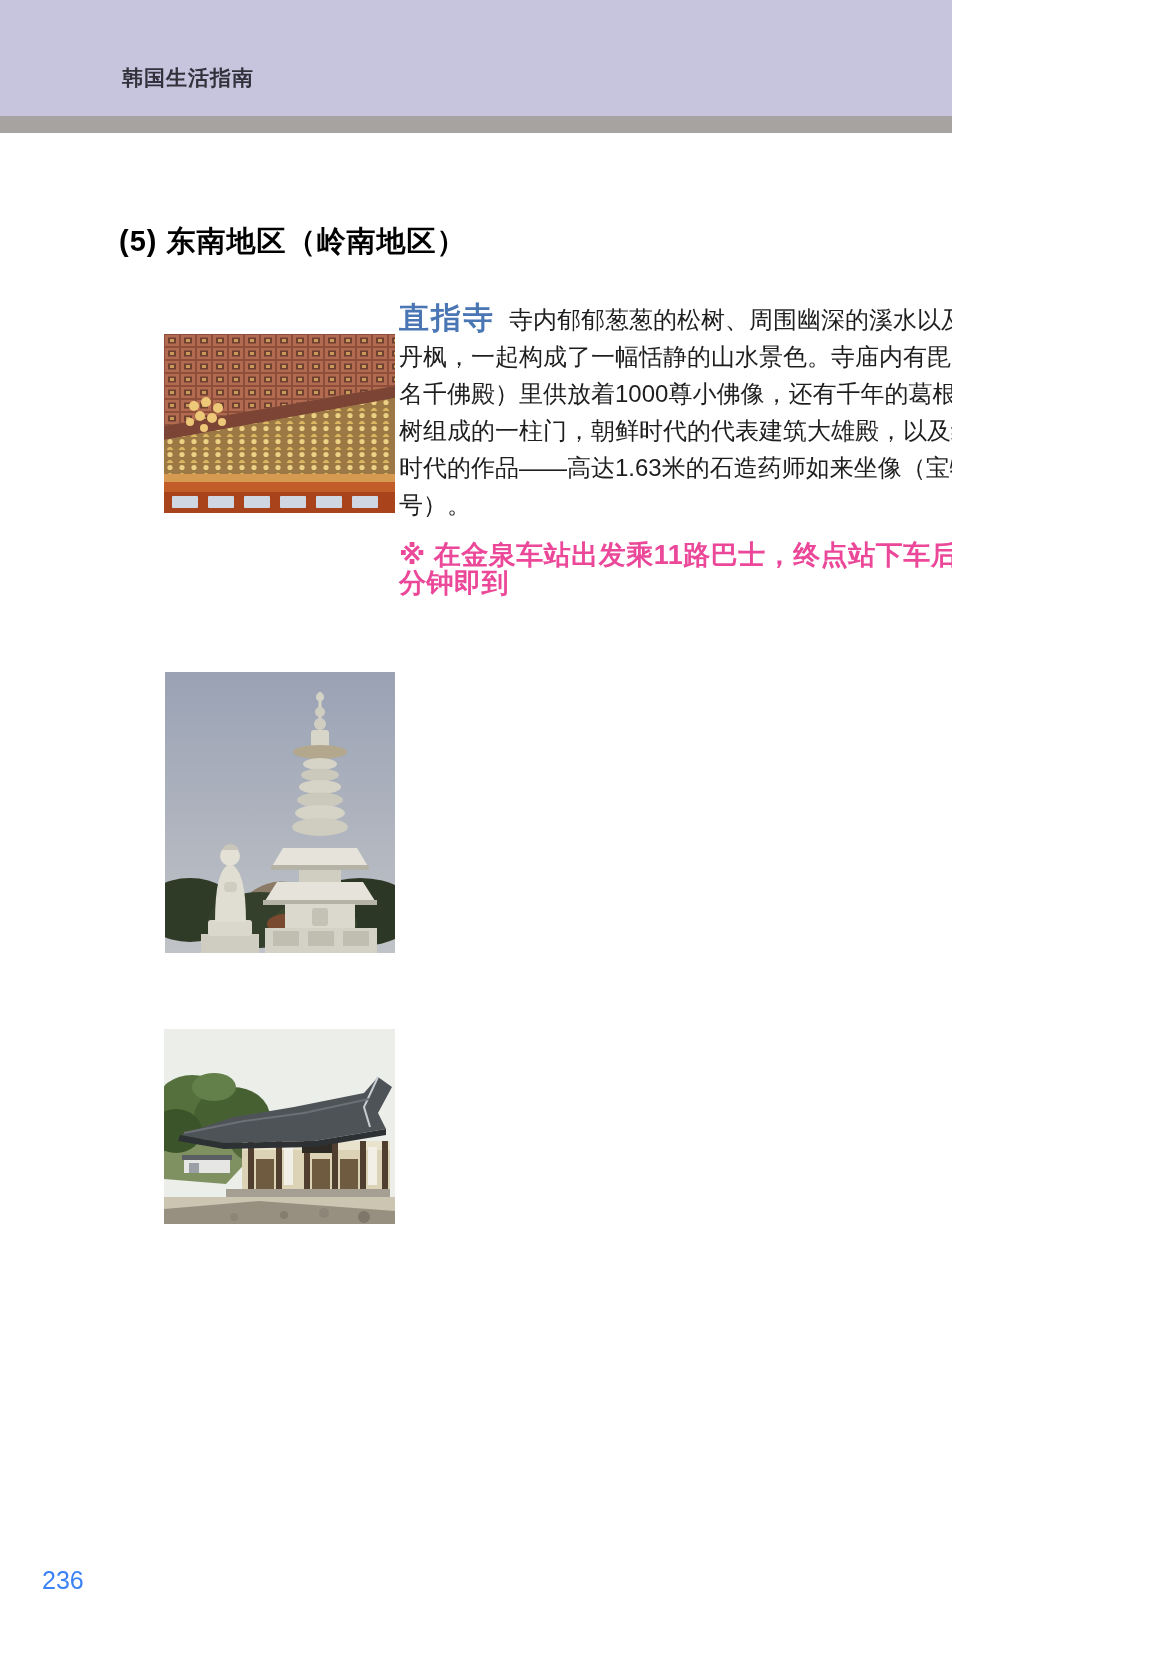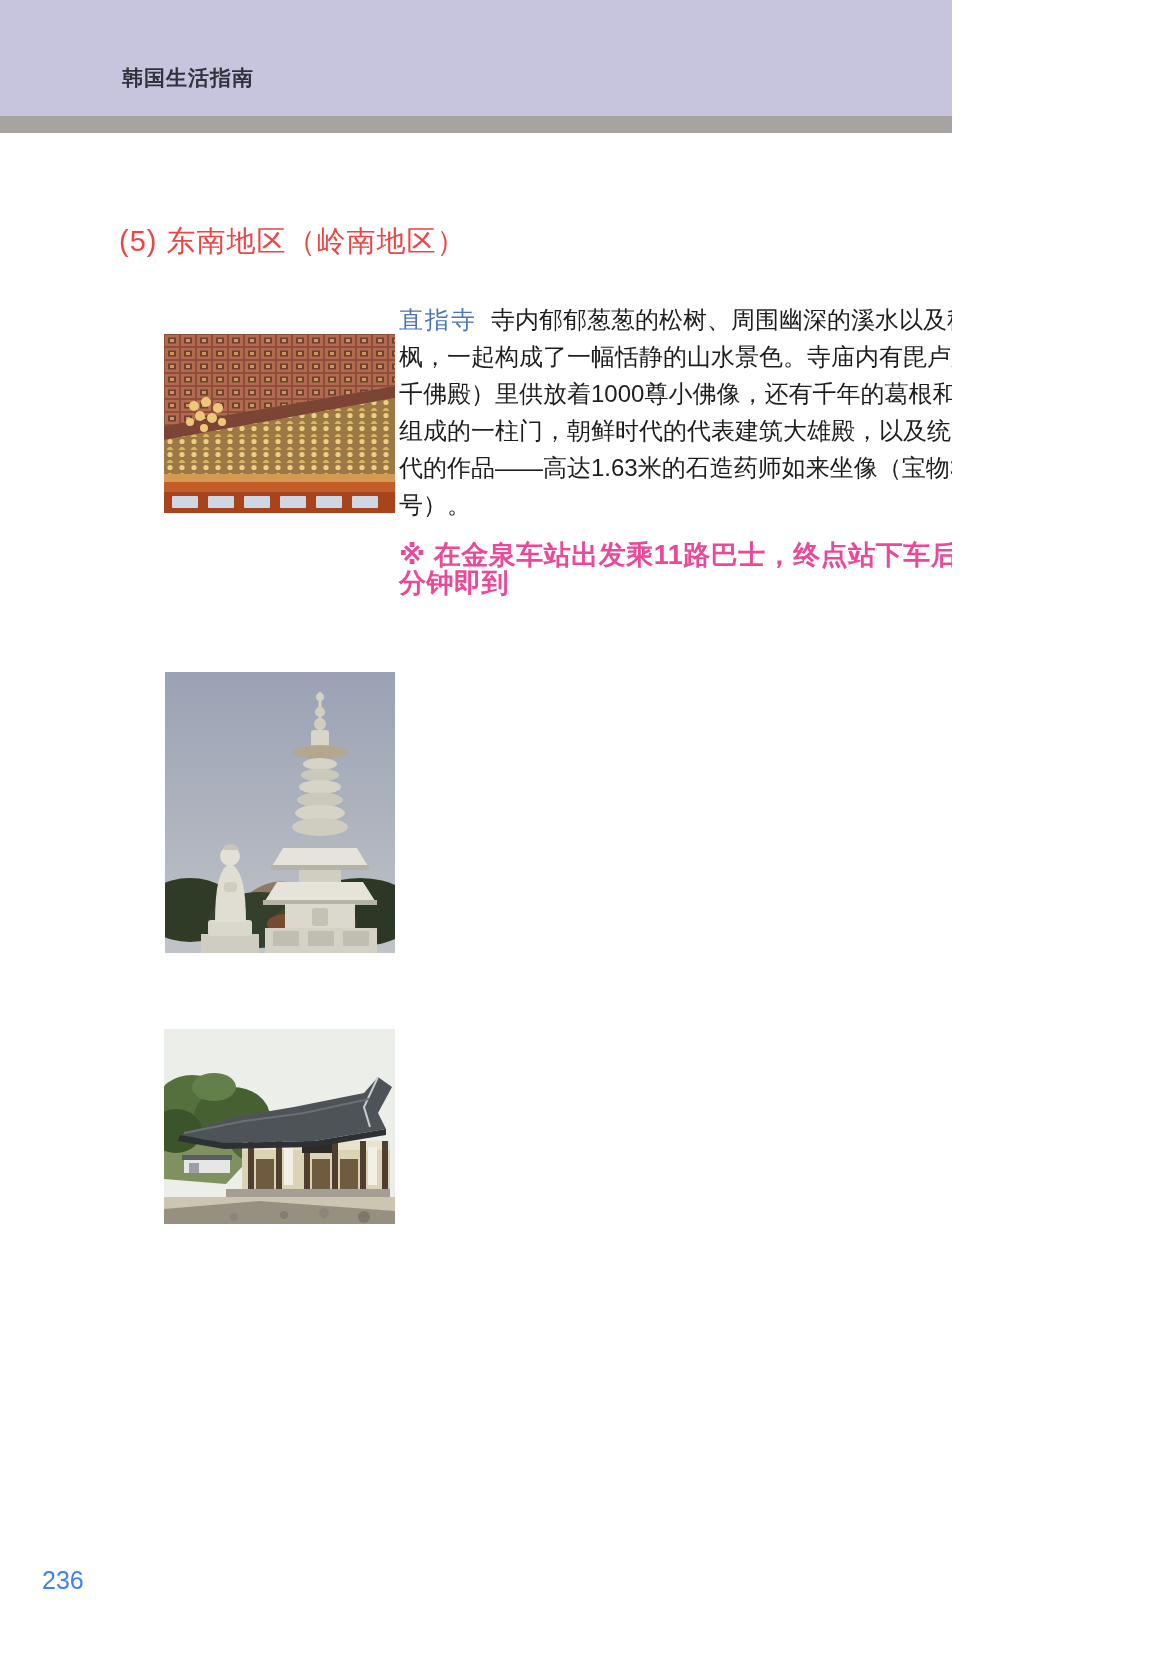--- a/index.html
+++ b/index.html
@@ -26,44 +26,44 @@
   }
   .header-divider {
     position: absolute; top: 116px; left: 0;
     width: 100%; height: 17px;
     background: #a7a3a0;
   }
   
   .section-title {
     position: absolute; left: 119px; top: 222px;
     margin: 0;
-    font-size: 29px; font-weight: normal;
-    color: #ef4444; letter-spacing: 1px;
+    font-size: 29px; font-weight: bold;
+    color: #000000; letter-spacing: 1px;
   }
   
   .photo { position: absolute; overflow: hidden; }
   .photo svg { display: block; width: 100%; height: 100%; }
   .photo-1 { left: 124px; top: 318px; width: 231px; height: 179px; }
   .photo-2 { left: 125px; top: 656px; width: 230px; height: 281px; }
   .photo-3 { left: 124px; top: 1013px; width: 231px; height: 195px; }
   
   .entry-text { position: absolute; left: 399px; width: 650px; }
   .text-1 { top: 301px; }
   .text-2 { top: 643px; }
   .text-3 { top: 999px; }
   .desc {
     margin: 0;
     font-size: 24px;
     line-height: 37px;
     color: #1e1e1e;
   }
   .temple-name {
     color: #4a76b4;
-    font-weight: normal;
-    font-size: 24px;
+    font-weight: bold;
+    font-size: 30px;
     letter-spacing: 2px;
     margin-right: 14px;
     line-height: 1;
   }
   .note {
     margin: 18px 0 0 0;
     font-size: 27px;
     font-weight: bold;
     line-height: 28px;
     color: #ec4899;

